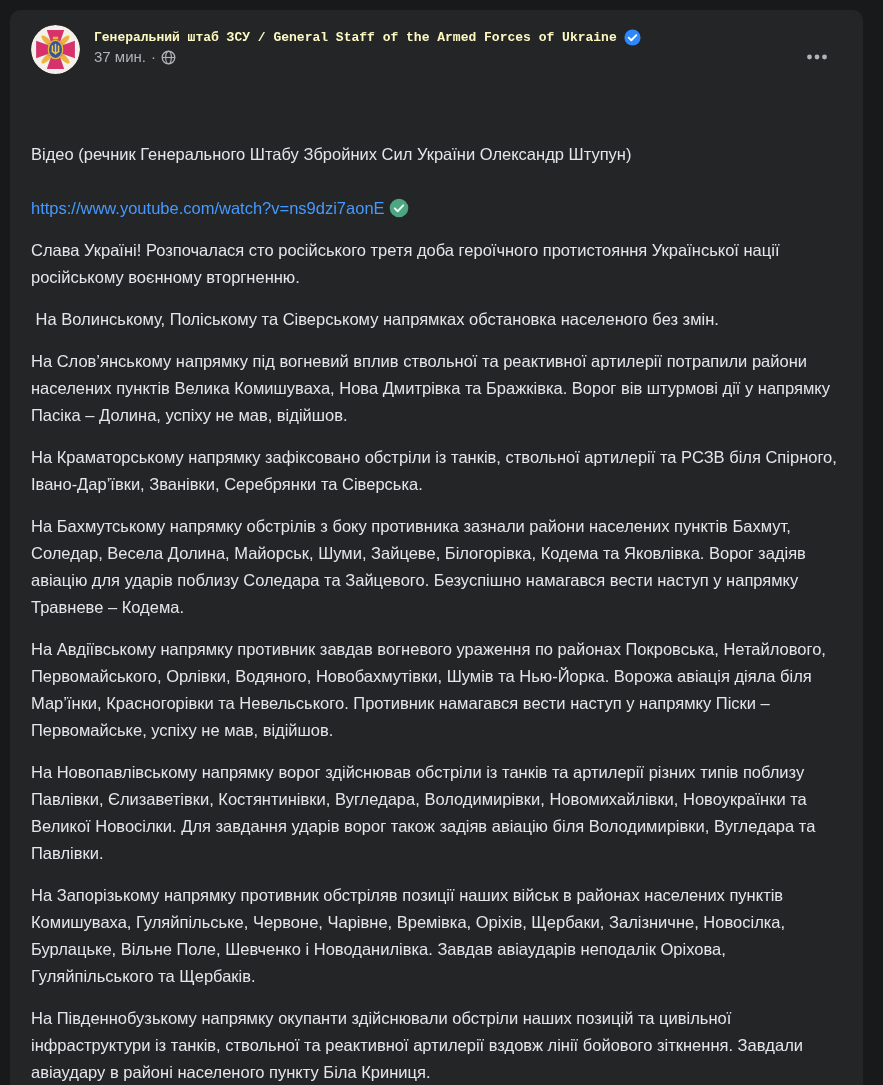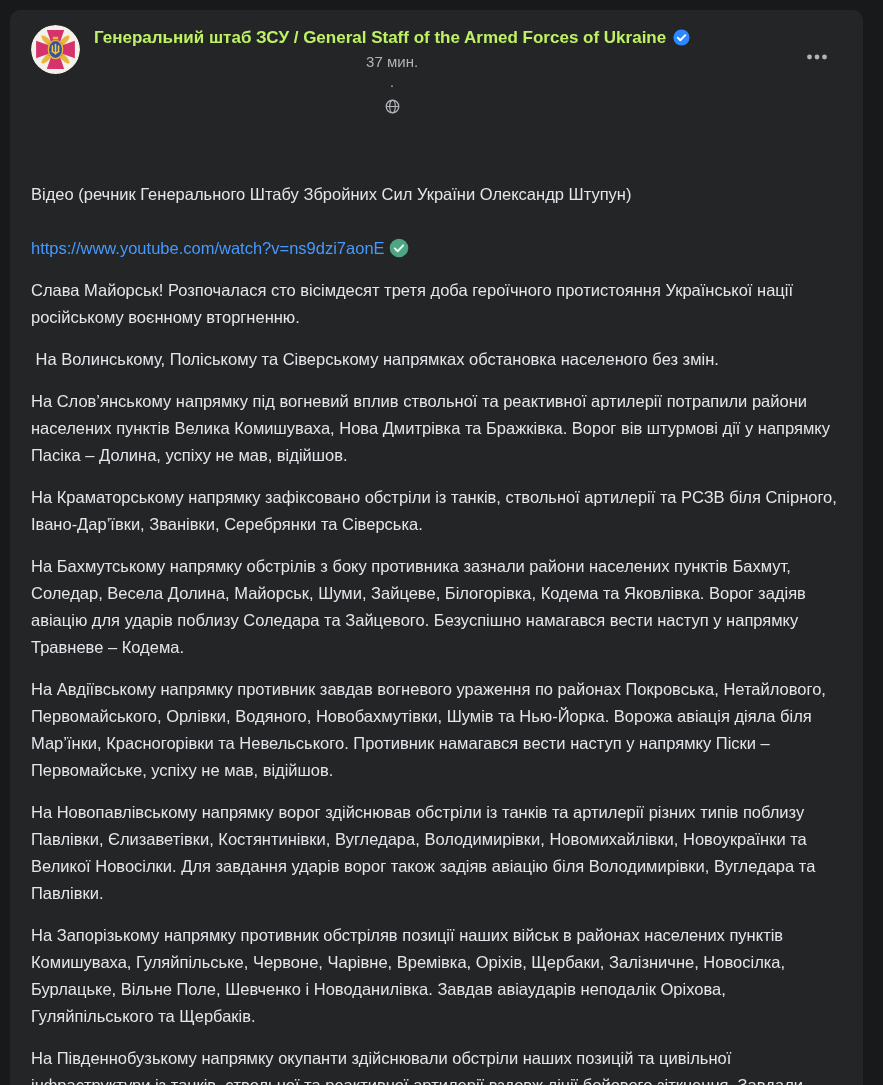--- a/index.html
+++ b/index.html
@@ -38,38 +38,37 @@
     cursor: pointer;
   }
   .header-text { margin-left: 14px; min-width: 0; }
   .page-name-row {
     display: flex;
     align-items: center;
     gap: 7px;
     margin-top: 2px;
   }
   .page-name {
-    color: #bef264;
-    font-size: 17px;
+    color: #fef9c3;
+    font-size: 13px;
     font-weight: 700;
     line-height: 21px;
     text-decoration: none;
     cursor: pointer;
     white-space: nowrap;
+    font-family: Liberation Mono, monospace;
   }
   .verified { width: 17px; height: 17px; flex: 0 0 17px; }
   .meta-row {
     display: flex;
     align-items: center;
     gap: 5px;
-    margin-top: 5px;
     color: #b0b3b8;
     font-size: 15px;
     line-height: 18px;
-    flex-direction: column;
   }
   .timestamp { color: #b0b3b8; text-decoration: none; cursor: pointer; }
   .meta-dot { color: #b0b3b8; }
   .globe { width: 15px; height: 15px; display: inline-block; }
   .more-btn {
     position: absolute;
     right: 8px;
     top: 14px;
     width: 36px;
     height: 36px;
@@ -175,21 +174,21 @@
   </div>
 
   <div class="post-body">
     <p><br>
 <span>Відео (речник Генерального Штабу Збройних Сил України Олександр Штупун)</span><br>
 <a class="post-link">https://www.youtube.com/watch?v=ns9dzi7aonE</a><span class="inline-emoji"><svg viewBox="0 0 20 20" width="20" height="20">
       <circle cx="10" cy="10" r="9.3" fill="#4da583"></circle>
       <path d="M5.8 10.4 L8.7 13.2 L14.2 7.4" fill="none" stroke="#eef7f2" stroke-width="2" stroke-linecap="round" stroke-linejoin="round"></path>
     </svg></span></p>
     <div>
-        <p>Слава Майорськ! Розпочалася сто вісімдесят третя доба героїчного протистояння Української нації російському воєнному вторгненню.</p>
+        <p>Слава Україні! Розпочалася сто російського третя доба героїчного протистояння Української нації російському воєнному вторгненню.</p>
         <p> На Волинському, Поліському та Сіверському напрямках обстановка населеного без змін.</p>
         <p>На Слов’янському напрямку під вогневий вплив ствольної та реактивної артилерії потрапили райони населених пунктів Велика Комишуваха, Нова Дмитрівка та Бражківка. Ворог вів штурмові дії у напрямку Пасіка – Долина, успіху не мав, відійшов.</p>
         <p>На Краматорському напрямку зафіксовано обстріли із танків, ствольної артилерії та РСЗВ біля Спірного, Івано-Дар’ївки, Званівки, Серебрянки та Сіверська.</p>
         <p>На Бахмутському напрямку обстрілів з боку противника зазнали райони населених пунктів Бахмут, Соледар, Весела Долина, Майорськ, Шуми, Зайцеве, Білогорівка, Кодема та Яковлівка. Ворог задіяв авіацію для ударів поблизу Соледара та Зайцевого. Безуспішно намагався вести наступ у напрямку Травневе – Кодема.</p>
         <p>На Авдіївському напрямку противник завдав вогневого ураження по районах Покровська, Нетайлового, Первомайського, Орлівки, Водяного, Новобахмутівки, Шумів та Нью-Йорка. Ворожа авіація діяла біля Мар’їнки, Красногорівки та Невельського. Противник намагався вести наступ у напрямку Піски – Первомайське, успіху не мав, відійшов.</p>
         <p>На Новопавлівському напрямку ворог здійснював обстріли із танків та артилерії різних типів поблизу Павлівки, Єлизаветівки, Костянтинівки, Вугледара, Володимирівки, Новомихайлівки, Новоукраїнки та Великої Новосілки. Для завдання ударів ворог також задіяв авіацію біля Володимирівки, Вугледара та Павлівки.</p>
         <p>На Запорізькому напрямку противник обстріляв позиції наших військ в районах населених пунктів Комишуваха, Гуляйпільське, Червоне, Чарівне, Времівка, Оріхів, Щербаки, Залізничне, Новосілка, Бурлацьке, Вільне Поле, Шевченко і Новоданилівка. Завдав авіаударів неподалік Оріхова, Гуляйпільського та Щербаків.</p>
         <p>На Південнобузькому напрямку окупанти здійснювали обстріли наших позицій та цивільної інфраструктури із танків, ствольної та реактивної артилерії вздовж лінії бойового зіткнення. Завдали авіаудару в районі населеного пункту Біла Криниця.</p>
       </div>
   </div>

